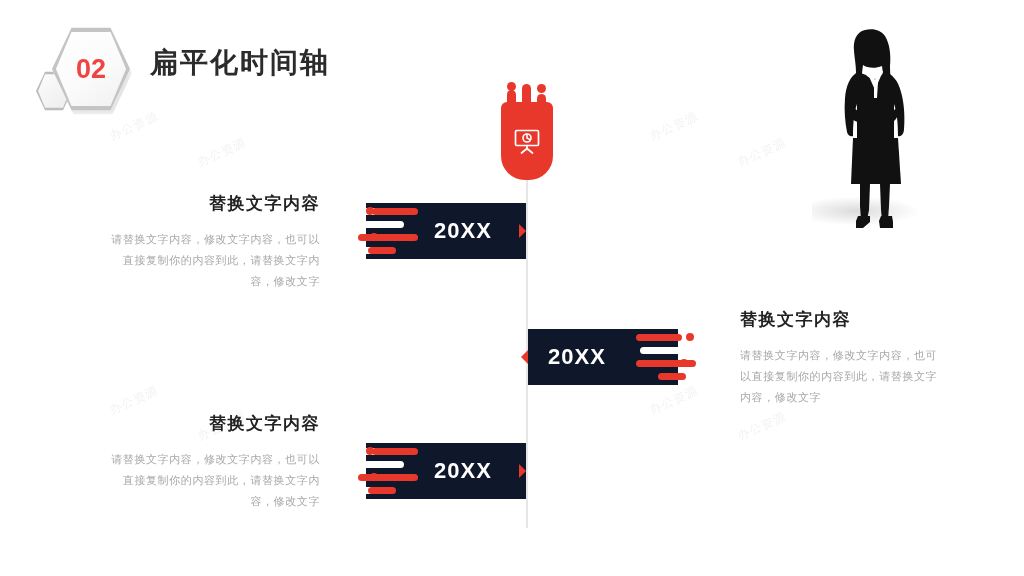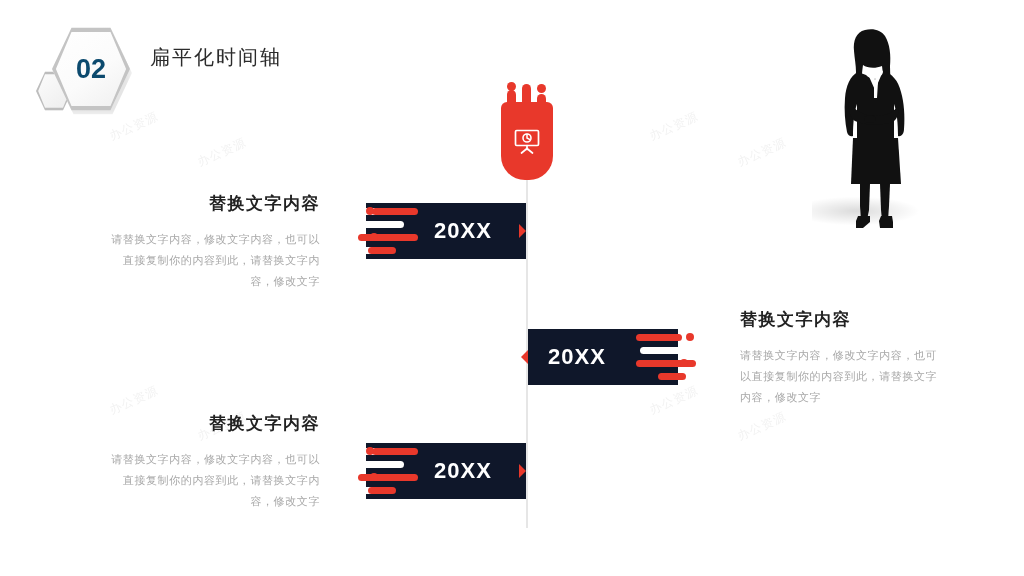--- a/index.html
+++ b/index.html
@@ -102,30 +102,30 @@
     position: absolute;
     left: 16px;
     top: 0px;
     width: 78px;
     height: 84px;
     display: flex;
     align-items: center;
     justify-content: center;
     font-size: 27px;
     font-weight: bold;
-    color: #0c4a6e;
+    color: #ef4444;
     letter-spacing: 0px;
     font-family: "Liberation Sans", sans-serif;
   }
   .slide-title {
     position: absolute;
     left: 150px;
     top: 44px;
-    font-size: 20px;
-    font-weight: normal;
+    font-size: 28px;
+    font-weight: bold;
     color: #2b2b2b;
     letter-spacing: 2px;
     font-family: "DejaVu Sans", "Liberation Sans", sans-serif;
   }
 
   
   .spine {
     position: absolute;
     left: 526px;
     top: 100px;

